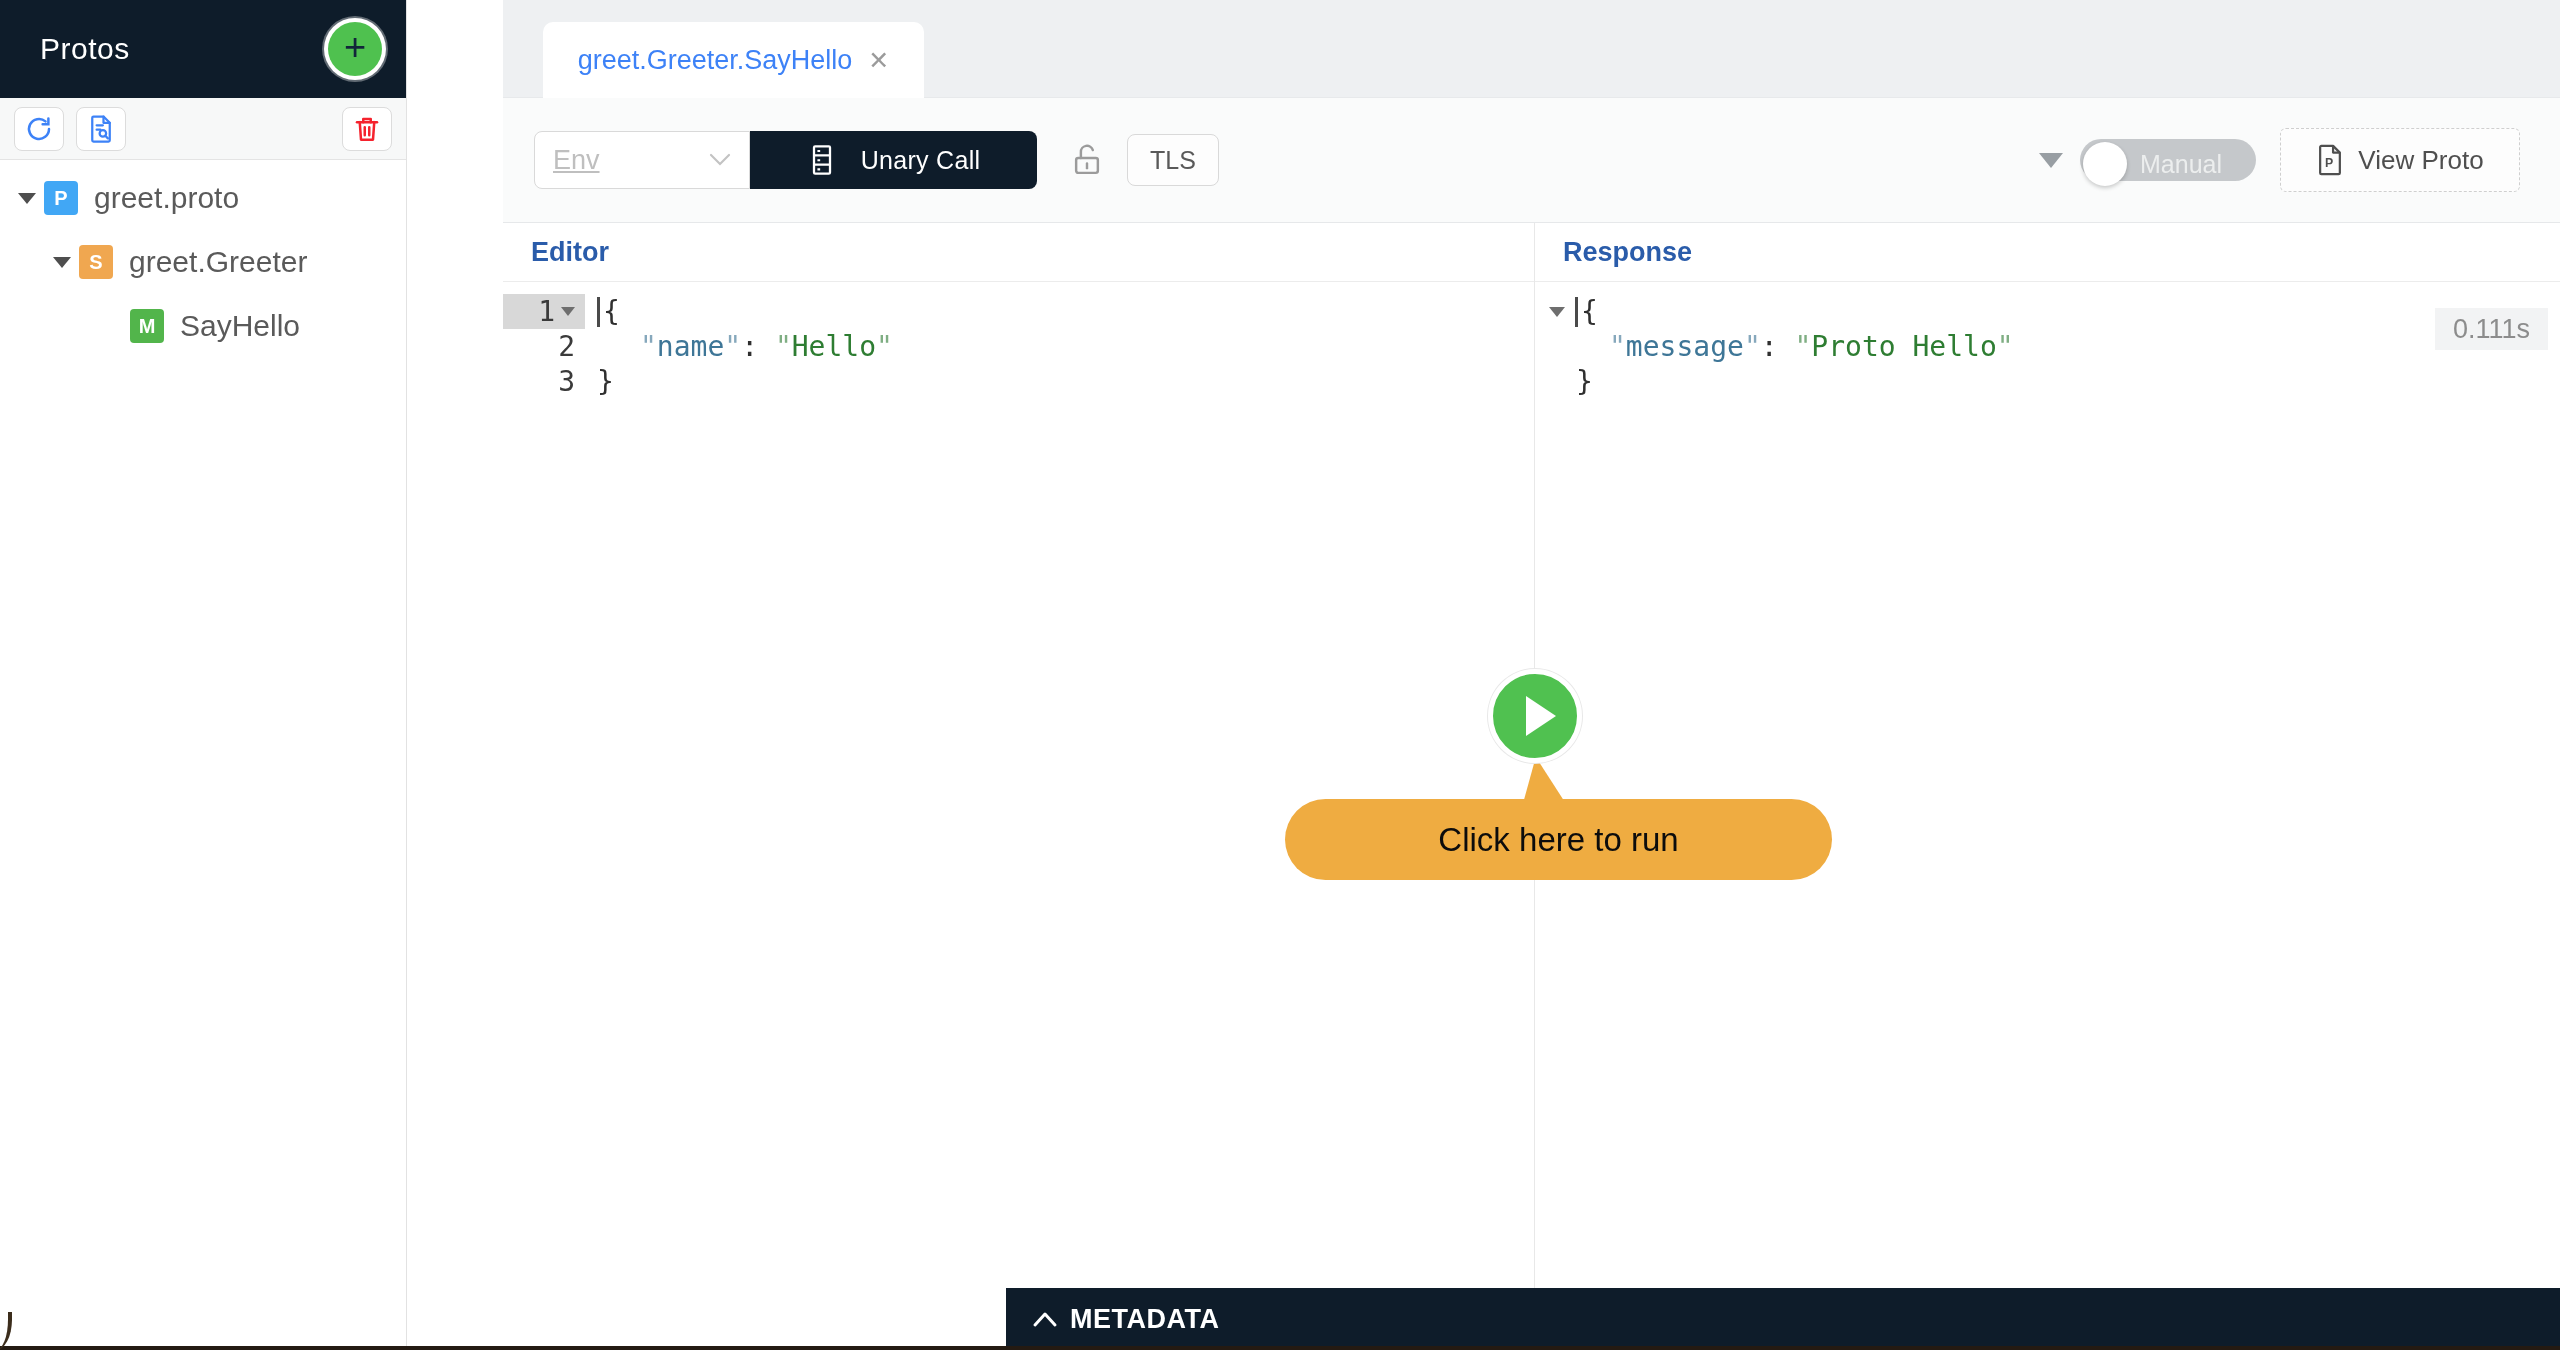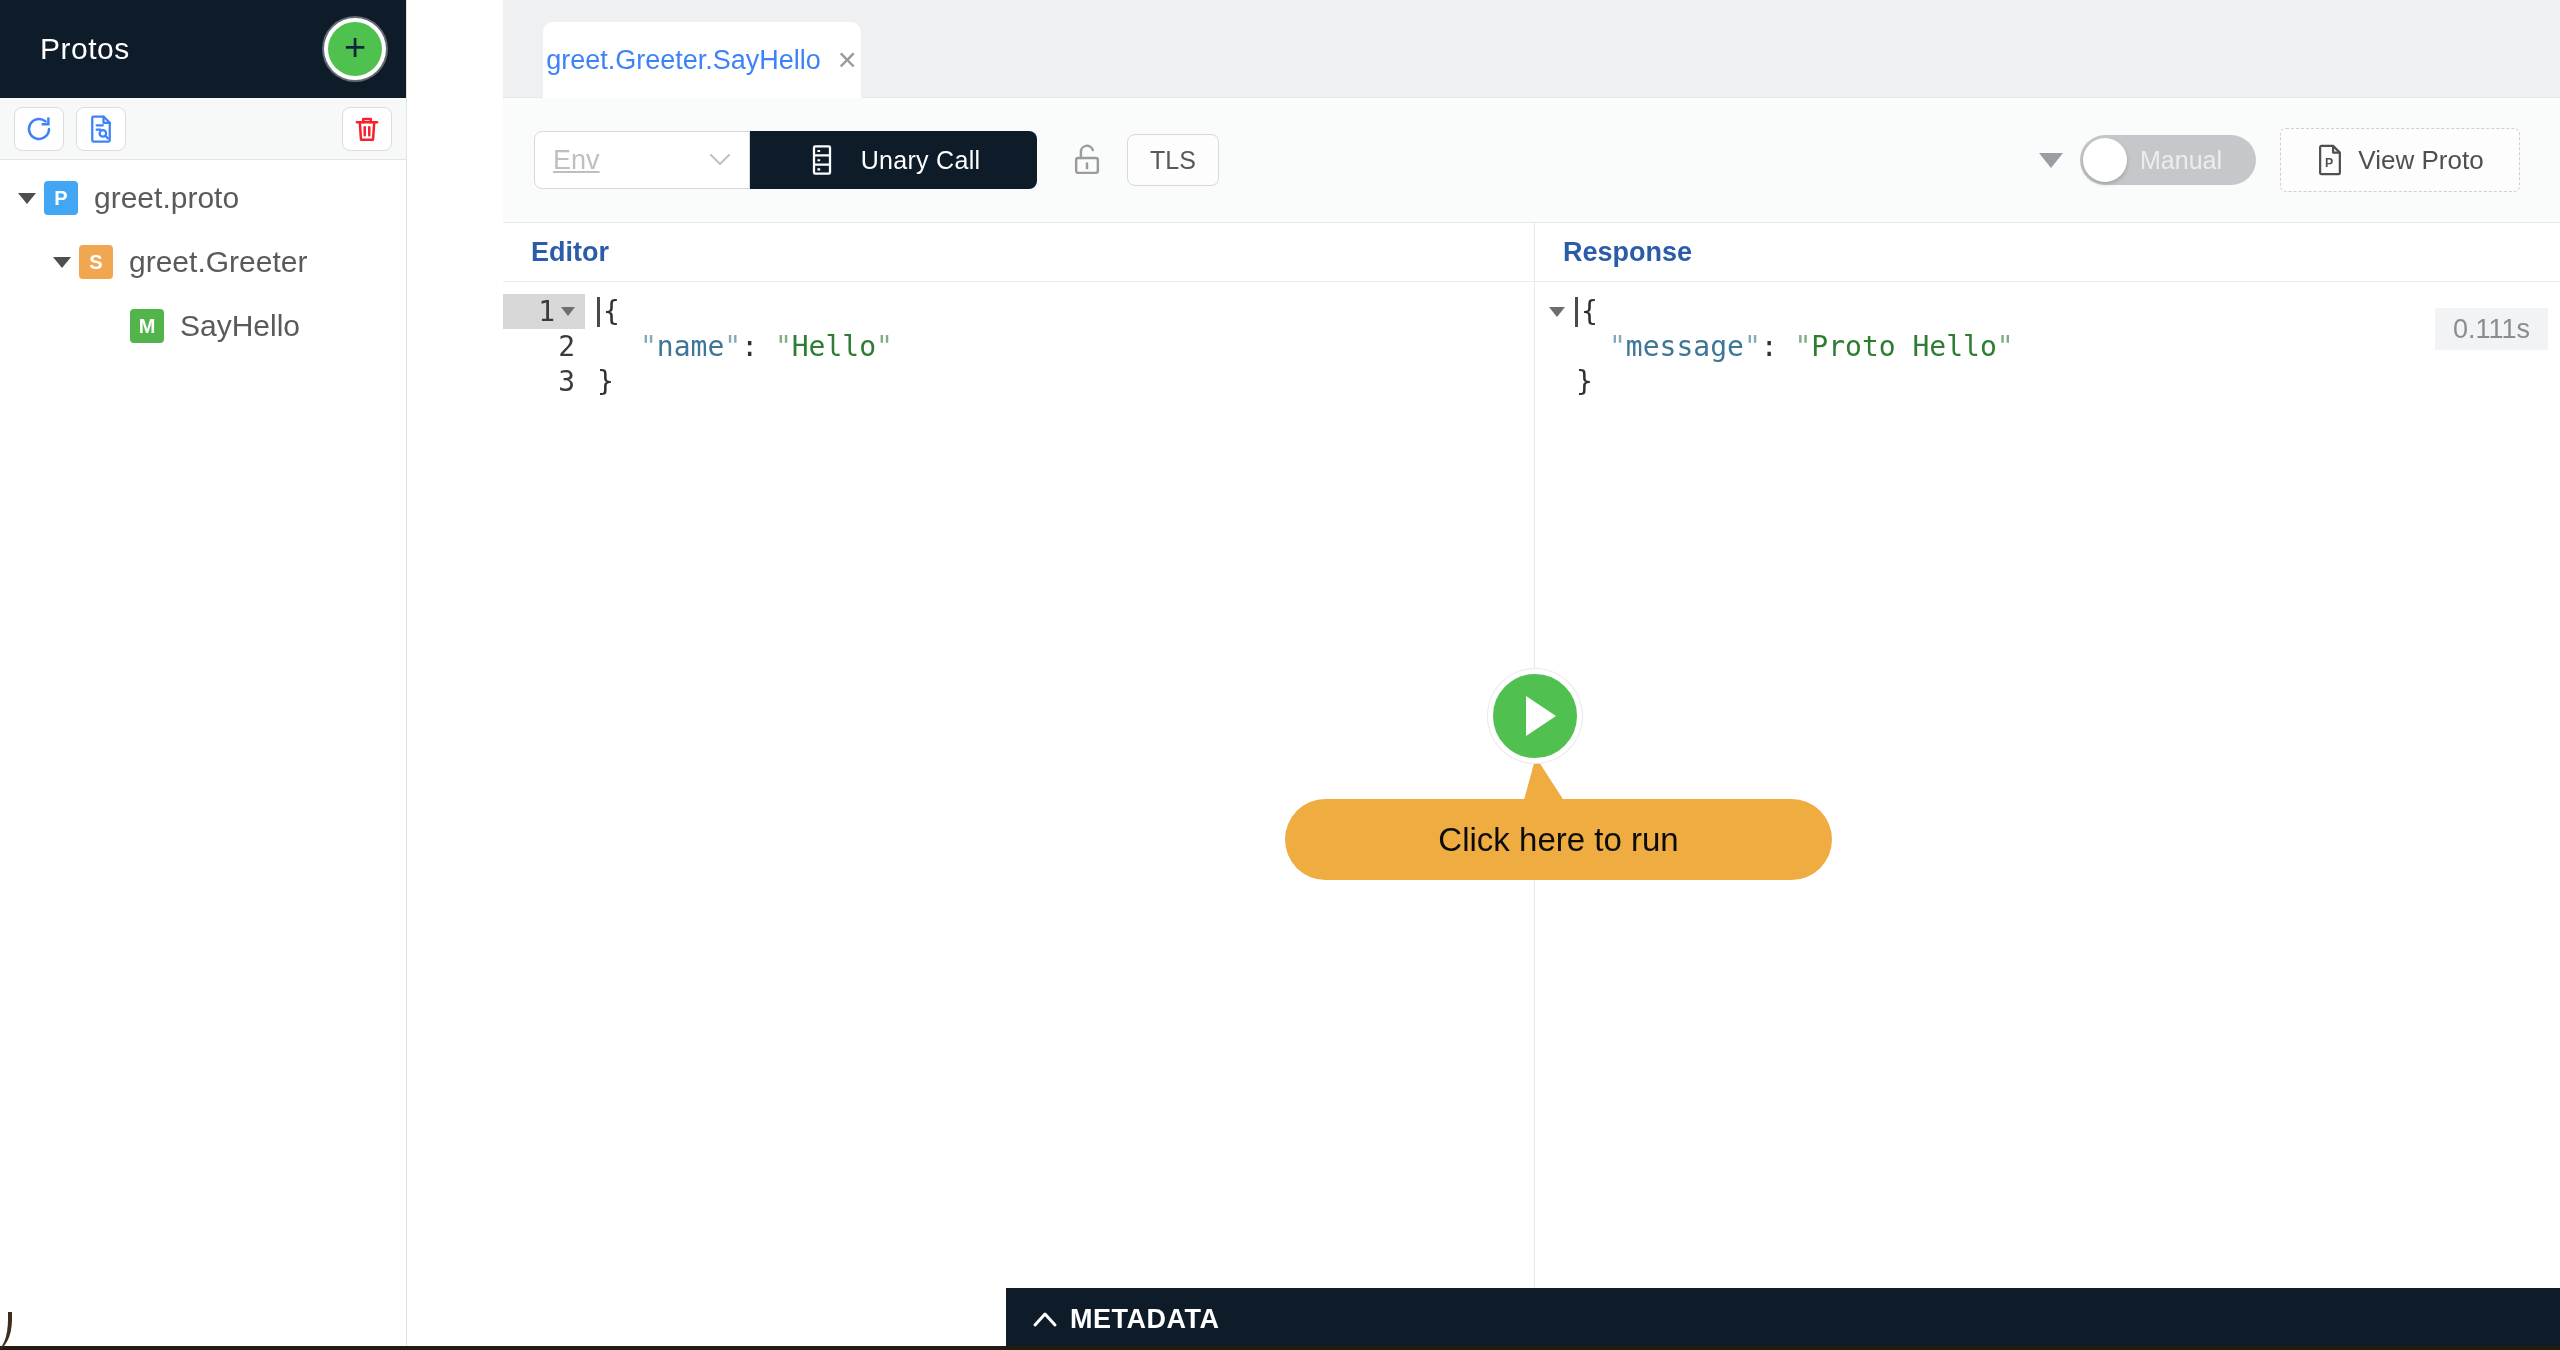--- a/index.html
+++ b/index.html
@@ -29,21 +29,21 @@
   .badge { width:34px; height:34px; border-radius:4px; color:#fff; font-size:20px; font-weight:700;
            display:flex; align-items:center; justify-content:center; margin-right:16px; }
   .badge-p { background:#41a7f5; } .badge-s { background:#f0a750; } .badge-m { background:#52b54b; }
   .tree-label { font-size:30px; color:#5a5a5a; }
   .ind0 { padding-left:18px; } .ind1 { padding-left:53px; } .ind2 { padding-left:130px; }
 
   
   .main { position:absolute; left:503px; top:0; right:0; bottom:0; }
   .tabbar { position:absolute; left:0; top:0; right:0; height:98px; background:#eef0f2;
             border-bottom:1px solid #e7e9eb; }
-  .tab { position:absolute; left:40px; top:22px; width:318px; height:76px; background:#fff;
+  .tab { position:absolute; left:40px; top:22px; width:381px; height:76px; background:#fff;
          border-radius:10px 10px 0 0; display:flex; align-items:center; justify-content:center;
          gap:16px; cursor:pointer; }
   .tab-label { color:#3d82f7; font-size:27px; font-weight:500; }
   .tab-close { color:#9b9b9b; font-size:25px; cursor:pointer; }
 
   .toolbar { position:absolute; left:0; top:98px; right:0; height:125px; background:#fafbfb;
              border-bottom:1px solid #e6e8ea; display:flex; align-items:center; }
   .addr-group { display:flex; align-items:stretch; height:58px; margin-left:31px; }
   .env-select { width:216px; background:#fff; border:1px solid #d9d9d9; border-radius:8px 0 0 8px;
                 display:flex; align-items:center; padding:0 18px; cursor:pointer; }
@@ -53,21 +53,21 @@
                 font-family:"Liberation Sans", sans-serif; }
   .unary-btn { width:287px; background:#0e1c2a; color:#fff; border:none; border-radius:0 8px 8px 0;
                display:flex; align-items:center; justify-content:center; gap:24px; cursor:pointer; }
   .unary-label { font-size:25px; font-weight:400; letter-spacing:.3px; }
   .lock-wrap { margin-left:32px; display:flex; align-items:center; }
   .tls-btn { margin-left:22px; width:92px; height:52px; background:#fdfdfd; border:1px solid #d9d9d9;
              border-radius:8px; font-size:25px; color:#595959; cursor:pointer; }
   .tb-spacer { flex:1; }
   .dd-caret { width:0; height:0; border-left:12px solid transparent; border-right:12px solid transparent;
               border-top:15px solid #989ea3; cursor:pointer; }
-  .toggle { margin-left:17px; width:176px; height:50px; border-radius:25px; background:#c5c8cb;
+  .toggle { margin-left:17px; width:176px; height:42px; border-radius:25px; background:#c5c8cb;
             position:relative; cursor:pointer; }
   .toggle-knob { position:absolute; left:3px; top:3px; width:44px; height:44px; border-radius:50%;
                  background:#fff; box-shadow:0 2px 4px rgba(0,0,0,.2); }
   .toggle-label { position:absolute; left:60px; top:0; height:50px; display:flex; align-items:center;
                   color:#eceeee; font-size:25px; }
   .viewproto-btn { margin:0 40px 0 24px; width:240px; height:64px; background:#fdfdfd;
                    border:1px dashed #cfcfcf; border-radius:6px; display:flex; align-items:center;
                    justify-content:center; gap:14px; font-size:26px; color:#4f4f4f; cursor:pointer; }
 
   .panels { position:absolute; left:0; top:223px; right:0; bottom:62px; display:flex; background:#fff; }

